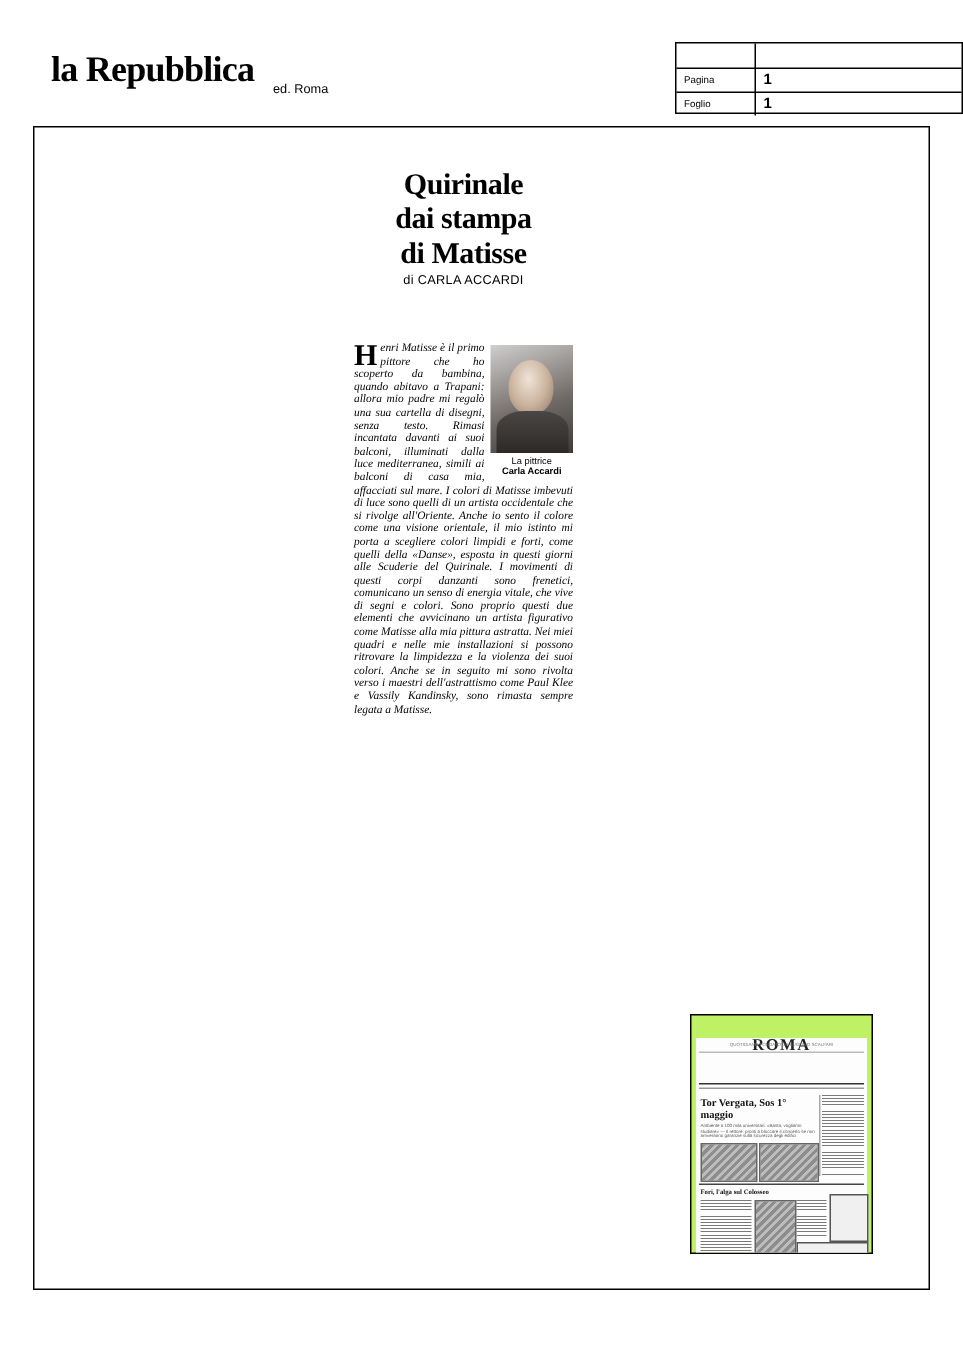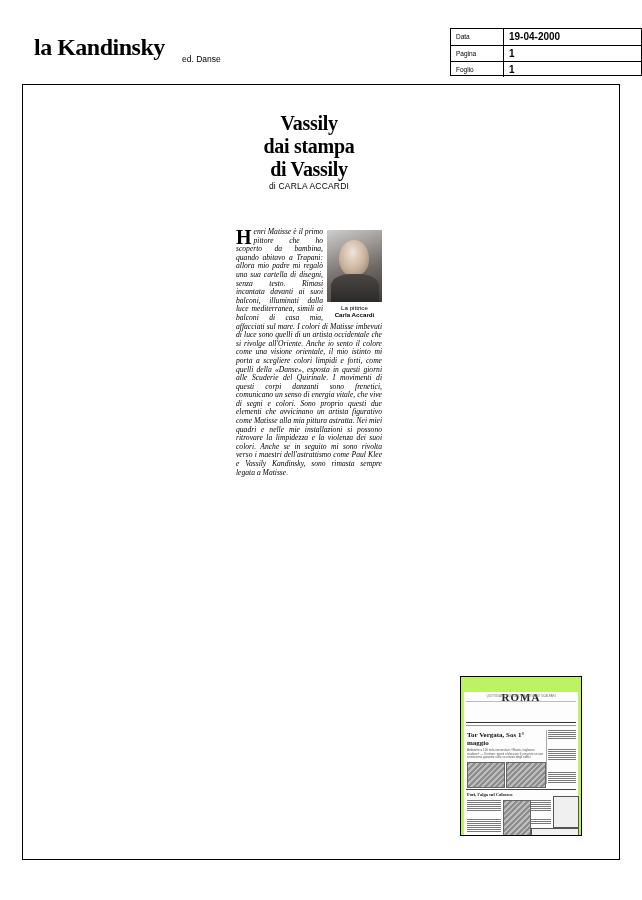--- a/index.html
+++ b/index.html
@@ -307,47 +307,43 @@
     letter-spacing: 0.6px;
     color: #000;
   }
 </style>
 </head>
 <body>
 
 <div class="page">
 
   <div class="masthead">
-    <div class="masthead-name">la Kandinsky</div>
-    <div class="masthead-edition">ed. Danse</div>
+    <div class="masthead-name">la Repubblica</div>
+    <div class="masthead-edition">ed. Roma</div>
 
     <div class="meta-box">
       <div class="meta-sep"></div>
-      <div class="meta-row r1">
-        <span class="meta-label">Data</span>
-        <span class="meta-value">19-04-2000</span>
-      </div>
       <div class="meta-row r2">
         <span class="meta-label">Pagina</span>
         <span class="meta-value">1</span>
       </div>
       <div class="meta-row r3">
         <span class="meta-label">Foglio</span>
         <span class="meta-value">1</span>
       </div>
     </div>
   </div>
 
   <div class="clip-frame"></div>
 
   <div class="article">
     <div class="headline">
-      <div>Vassily</div>
+      <div>Quirinale</div>
       <div>dai stampa</div>
-      <div>di Vassily</div>
+      <div>di Matisse</div>
     </div>
     <div class="byline">di CARLA ACCARDI</div>
   </div>
 
   <div class="body-col">
     <div class="photo-wrap">
       <div class="photo"></div>
       <div class="photo-caption">
         <div>La pittrice</div>
         <div class="name">Carla Accardi</div>

